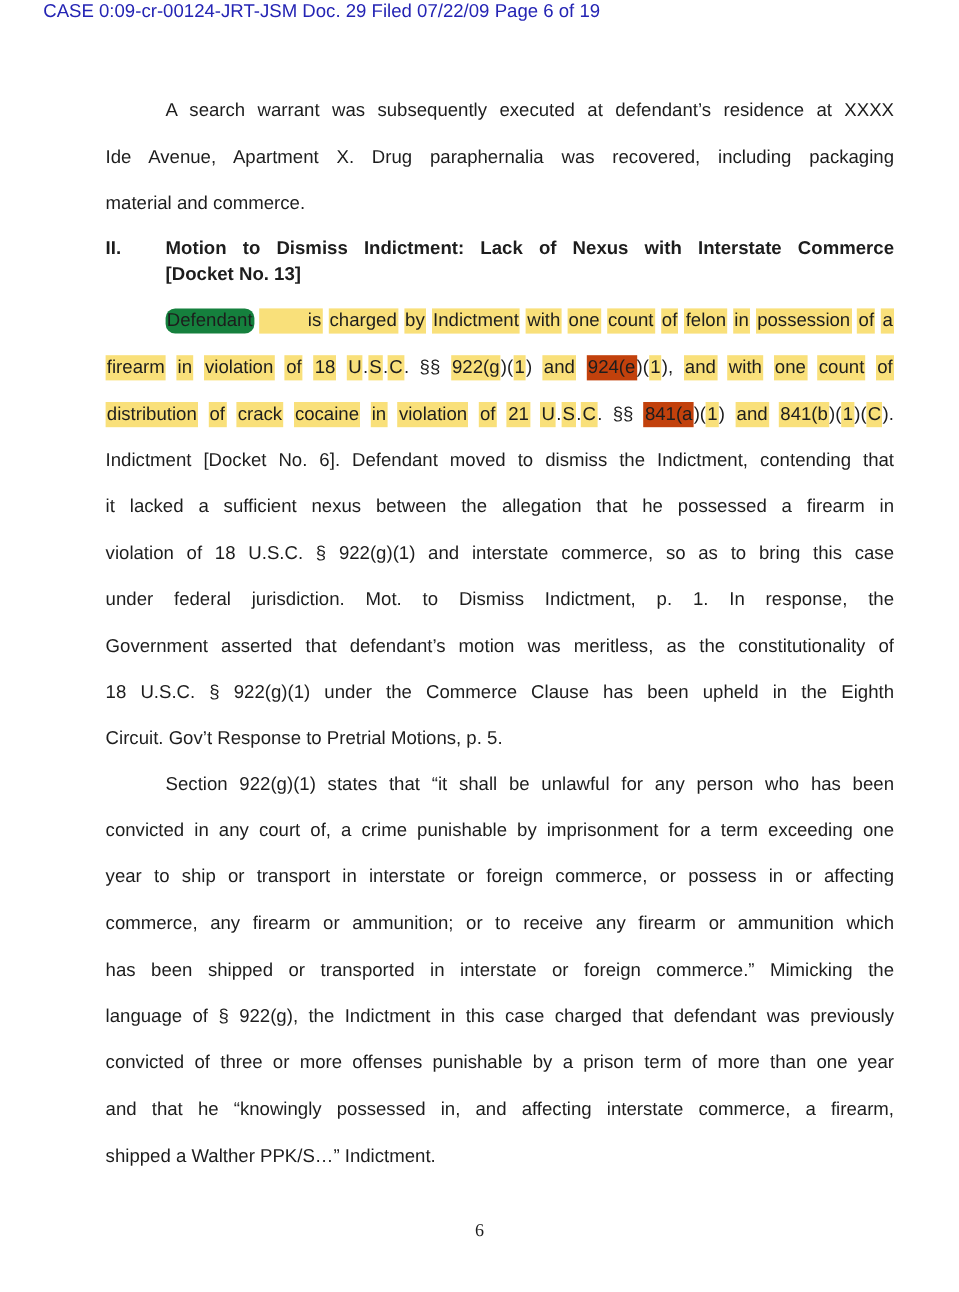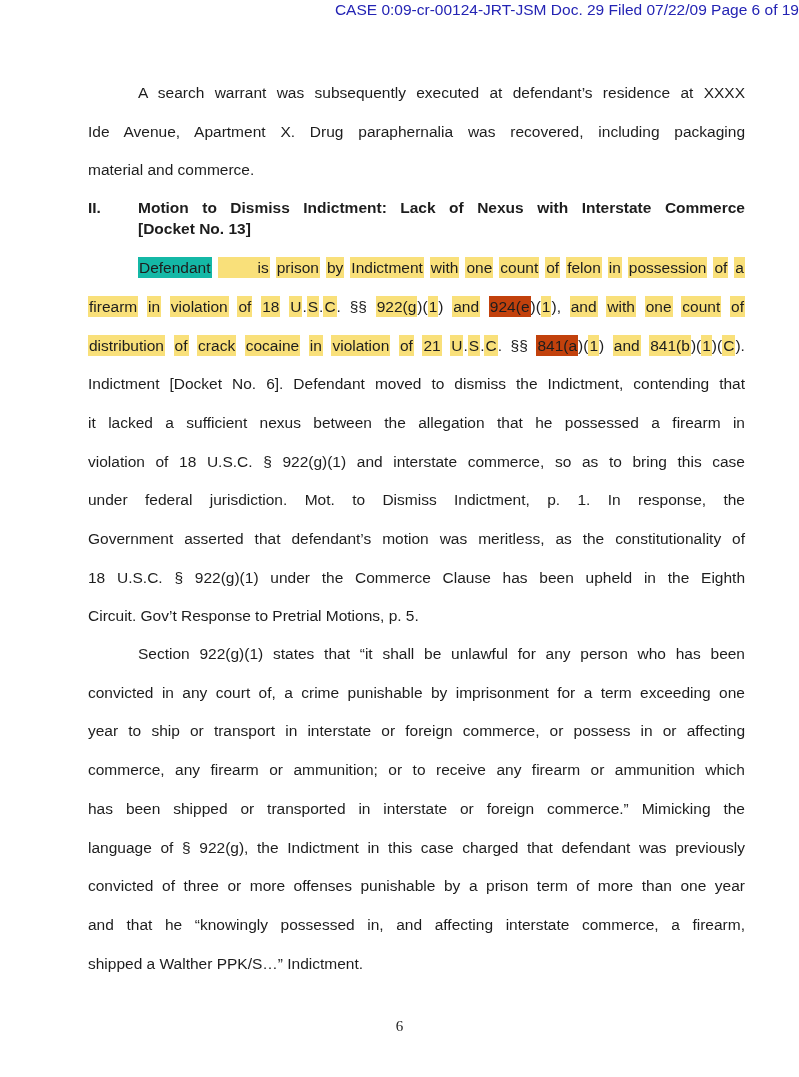--- a/index.html
+++ b/index.html
@@ -3,21 +3,21 @@
 <meta charset="utf-8">
 <style>
   html,body { margin:0; padding:0; background:#ffffff; }
   .page {
     position:relative; width:799px; height:1077px; background:#ffffff;
     font-family:"Liberation Sans", sans-serif; font-size:15.5px; color:#1d1d1d;
     overflow:hidden;
   }
   .case-header {
     position:absolute; top:1px; left:0; width:100%; box-sizing:border-box;
-    padding-left:54px; text-align:right; color:#2424b4; font-size:15.5px;
+    padding-left:36px; text-align:left; color:#2424b4; font-size:15.5px;
     white-space:nowrap;
   }
   .textcol { position:absolute; left:88px; width:657px; }
   .para1   { top:74px; }
   .heading { top:197px; font-weight:bold; }
   .para2   { top:249px; }
   .para3   { top:635px; }
   .line {
     height:38.72px; line-height:38.72px; white-space:nowrap;
     text-align:justify; text-align-last:justify;
@@ -57,23 +57,23 @@
   <div class="textcol heading">
     <span class="h-num">II.</span>
     <div class="h-lines">
         <div class="h-line">Motion to Dismiss Indictment: Lack of Nexus with Interstate Commerce</div>
         <div class="h-line last">[Docket No. 13]</div>
       </div>
   </div>
 
   <div class="textcol para2">
       <div class="tline indent">
-        <span class="w"><span class="hl" style="background: #14b8a6;">Defendant</span></span>
+        <span class="w"><span class="hl" style="background: #15803d; border-radius: 8px;">Defendant</span></span>
         <span class="w"><span class="hl" style="background: rgb(249, 224, 122); padding-left: 40px;">is</span></span>
-        <span class="w"><span class="hl" style="background: rgb(249, 224, 122);">prison</span></span>
+        <span class="w"><span class="hl" style="background: rgb(249, 224, 122);">charged</span></span>
         <span class="w"><span class="hl" style="background: rgb(249, 224, 122);">by</span></span>
         <span class="w"><span class="hl" style="background: rgb(249, 224, 122);">Indictment</span></span>
         <span class="w"><span class="hl" style="background: rgb(249, 224, 122);">with</span></span>
         <span class="w"><span class="hl" style="background: rgb(249, 224, 122);">one</span></span>
         <span class="w"><span class="hl" style="background: rgb(249, 224, 122);">count</span></span>
         <span class="w"><span class="hl" style="background: rgb(249, 224, 122);">of</span></span>
         <span class="w"><span class="hl" style="background: rgb(249, 224, 122);">felon</span></span>
         <span class="w"><span class="hl" style="background: rgb(249, 224, 122);">in</span></span>
         <span class="w"><span class="hl" style="background: rgb(249, 224, 122);">possession</span></span>
         <span class="w"><span class="hl" style="background: rgb(249, 224, 122);">of</span></span>

